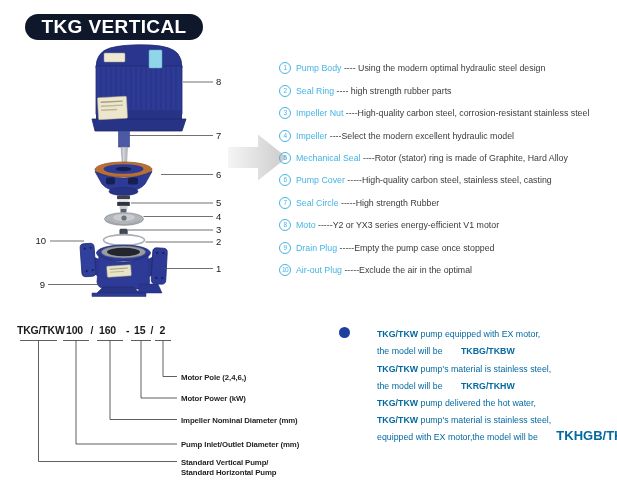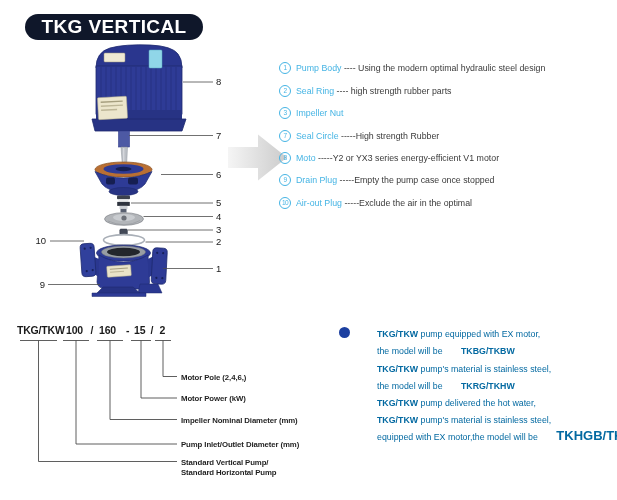--- a/index.html
+++ b/index.html
@@ -158,20 +158,36 @@
         <span class="pdesc"> ---- Using the modern optimal hydraulic steel design</span>
       </div>
     <div class="part">
         <span class="pnum">2</span>
         <span class="pname">Seal Ring</span>
         <span class="pdesc"> ---- high strength rubber parts</span>
       </div>
     <div class="part">
         <span class="pnum">3</span>
         <span class="pname">Impeller Nut</span>
+        <span class="pdesc"> ----High-quality carbon steel, corrosion-resistant stainless steel</span>
+      </div>
+    <div class="part">
+        <span class="pnum">4</span>
+        <span class="pname">Impeller</span>
+        <span class="pdesc"> ----Select the modern excellent hydraulic model</span>
+      </div>
+    <div class="part">
+        <span class="pnum">5</span>
+        <span class="pname">Mechanical Seal</span>
+        <span class="pdesc"> ----Rotor (stator) ring is made of Graphite, Hard Alloy</span>
+      </div>
+    <div class="part">
+        <span class="pnum">6</span>
+        <span class="pname">Pump Cover</span>
+        <span class="pdesc"> -----High-quality carbon steel, stainless steel, casting</span>
       </div>
     <div class="part">
         <span class="pnum">7</span>
         <span class="pname">Seal Circle</span>
         <span class="pdesc"> -----High strength Rubber</span>
       </div>
     <div class="part">
         <span class="pnum">8</span>
         <span class="pname">Moto</span>
         <span class="pdesc"> -----Y2 or YX3 series energy-efficient V1 motor</span>

